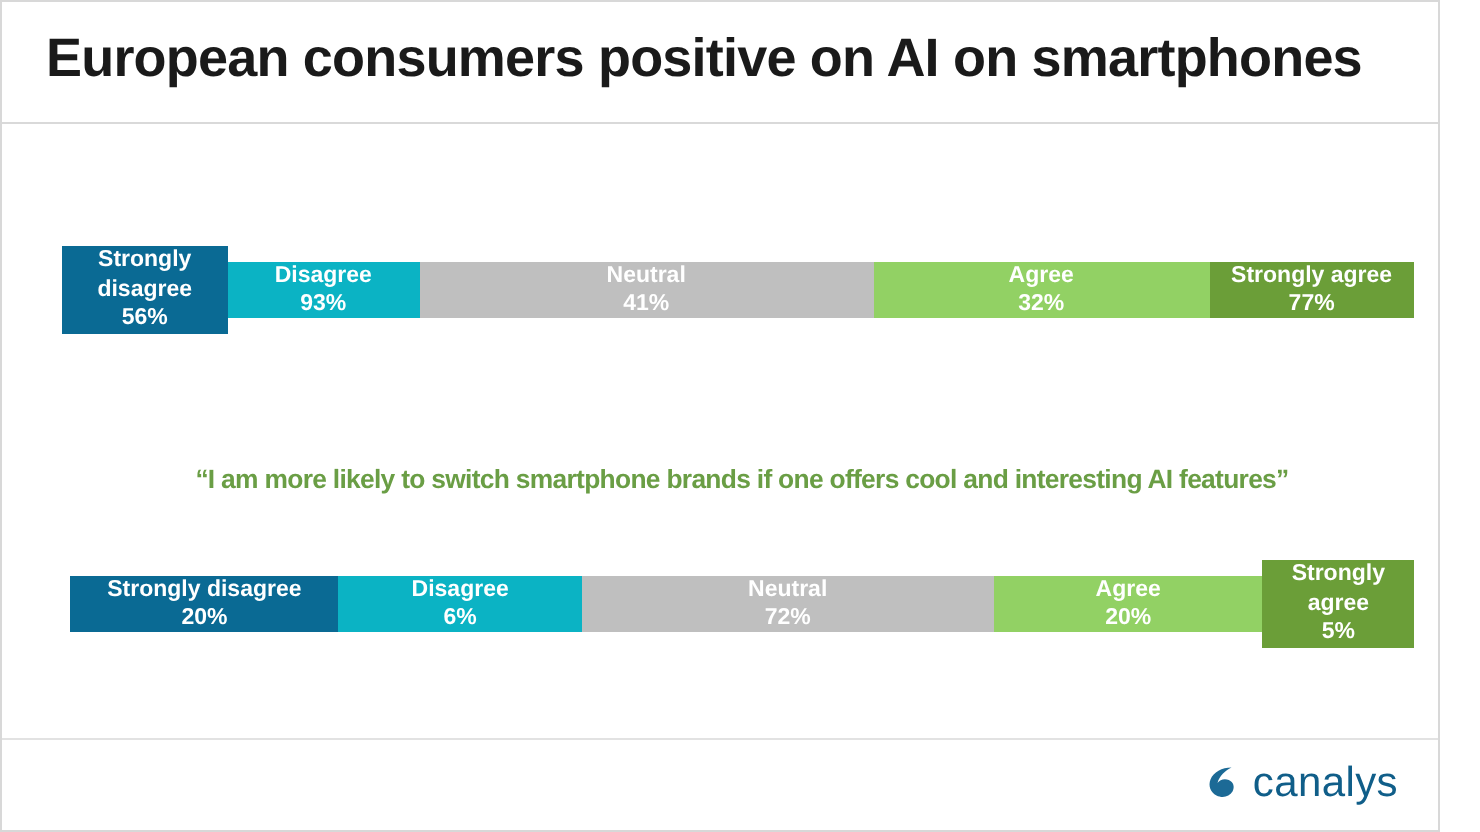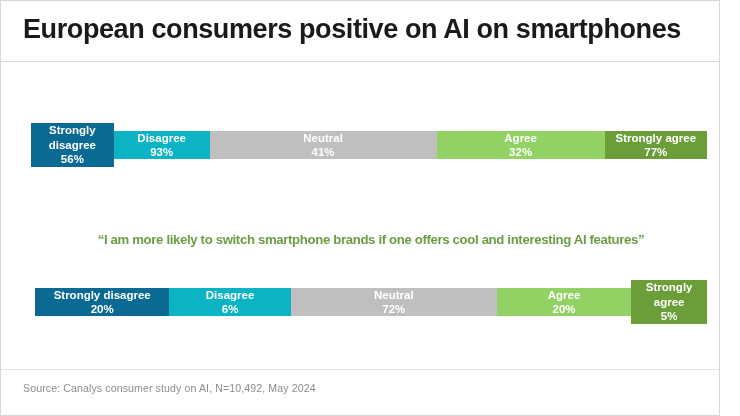--- a/index.html
+++ b/index.html
@@ -196,16 +196,21 @@
         <span class="seg-label">Agree</span>
         <span class="seg-value">20%</span>
       </div>
       <div class="seg" style="flex: 0.11 0 0%; background: rgb(107, 158, 56);">
         <span class="seg-label">Strongly agree</span>
         <span class="seg-value">5%</span>
       </div>
     </div>
 
   <div class="footer-rule"></div>
-  <div class="source">Source: Canalys consumer study on AI, N=10,492, May 2024</div>
-
+
+  <div class="logo">
+    <svg class="logo-mark" viewBox="0 0 44 44">
+      <path d="M31.5 7.5 C22 7.5 13.5 12 10.5 19.5 C8 25.8 10.5 32.5 16.5 35.5 C22.5 38.5 29.5 36.8 32.5 31.5 C35 27 33.5 22 28.8 20 C24.5 18.2 19.8 19.6 17.5 23 C19.5 15.5 25 10.8 31.5 7.5 Z" fill="#1c6a96"></path>
+    </svg>
+    <span class="logo-text">canalys</span>
+  </div>
 
 </div>
 
 </body></html>

